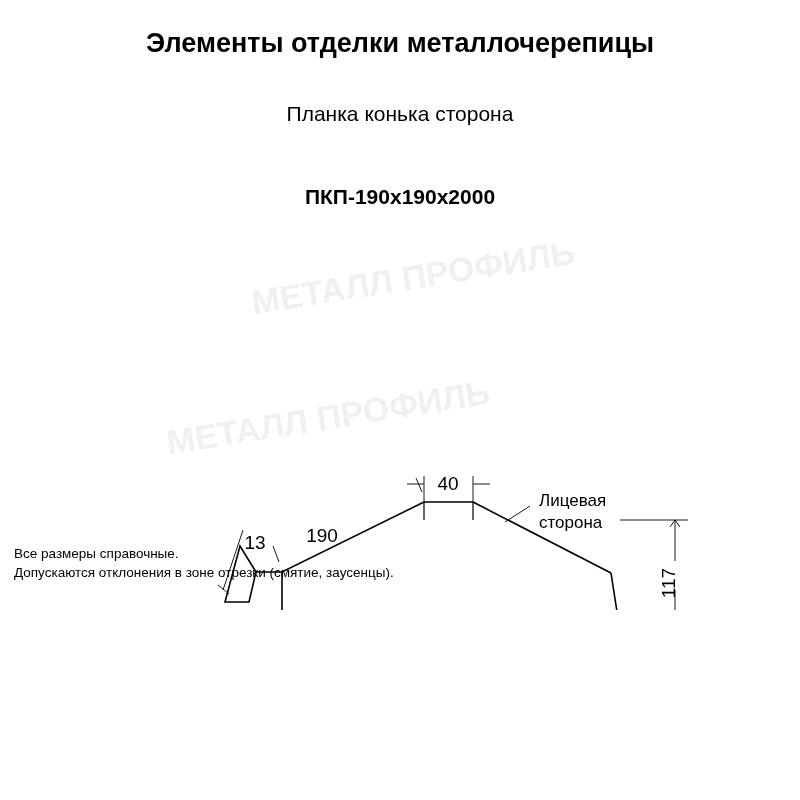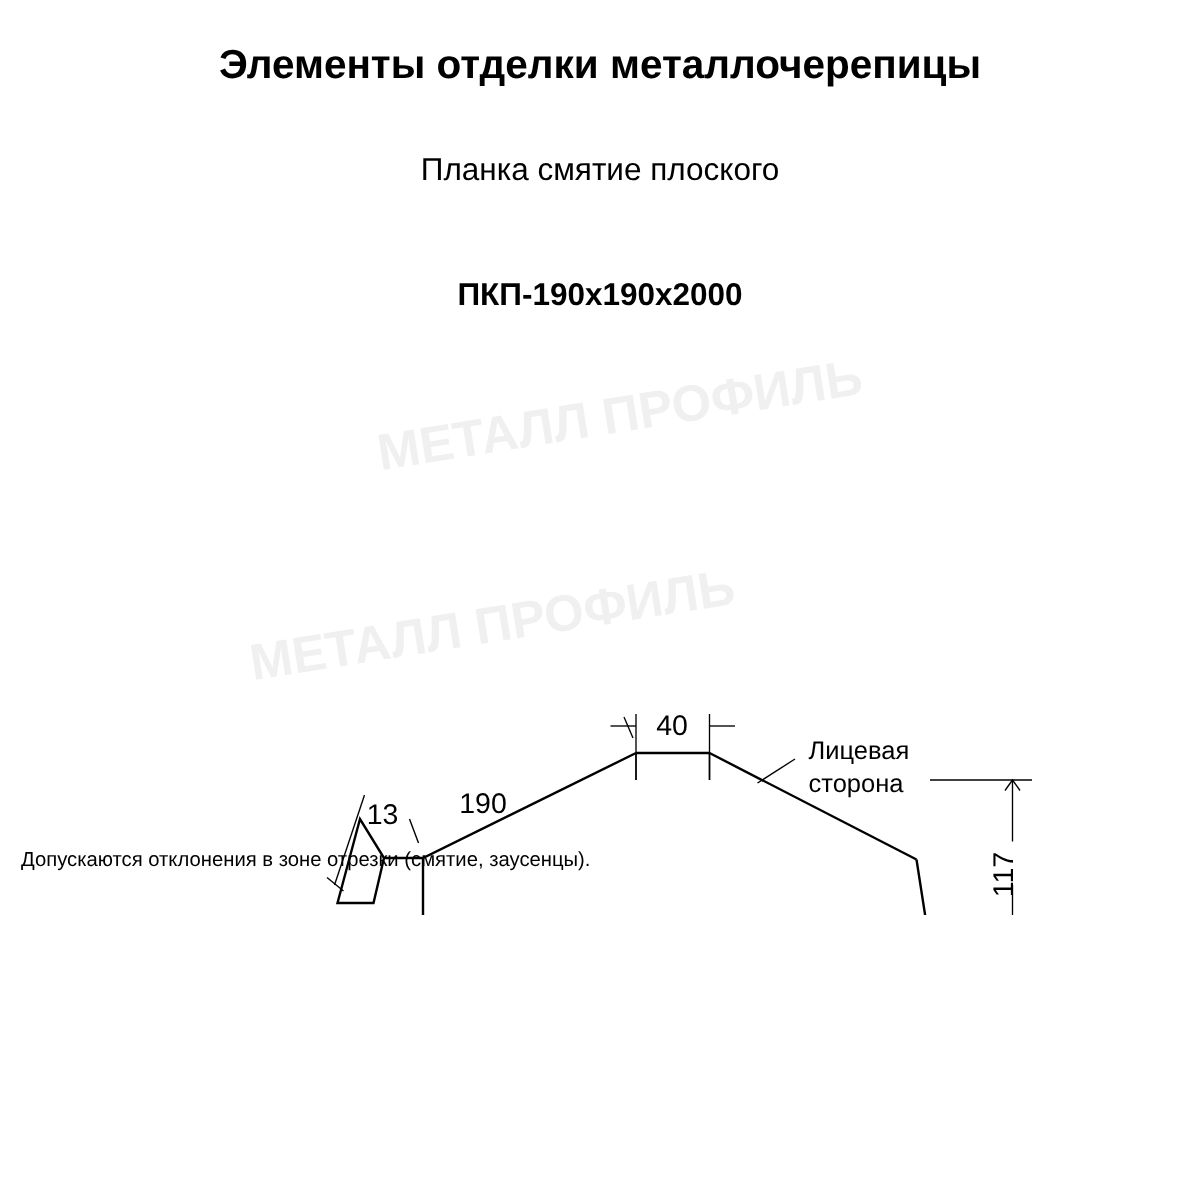--- a/index.html
+++ b/index.html
@@ -91,21 +91,21 @@
     font-family: "Liberation Sans", sans-serif;
     fill: #000;
   }
 </style>
 </head>
 <body>
 
 <div class="page">
 
   <div class="title">Элементы отделки металлочерепицы</div>
-  <div class="subtitle">Планка смятие плоского</div>
+  <div class="subtitle">Планка конька сторона</div>
   <div class="model">ПКП-190х190х2000</div>
 
   <div class="wm wm1">МЕТАЛЛ ПРОФИЛЬ</div>
   <div class="wm wm2">МЕТАЛЛ ПРОФИЛЬ</div>
 
   <div class="drawing">
     <svg width="800" height="420" viewBox="0 0 800 420" xmlns="http://www.w3.org/2000/svg">
 
       <g fill="none" stroke="#000" stroke-width="1.6" stroke-linejoin="miter">
 
@@ -170,16 +170,17 @@
         <path d="M 438 507 L 577 507"></path>
         <path d="M 246 502 L 239 507 L 246 512"></path>
         <path d="M 570 502 L 577 507 L 570 512"></path>
       </g>
       <text x="404" y="514" font-size="21" text-anchor="middle">393</text>
 
     </svg>
   </div>
 
   <div class="footer">
+    <div>Все размеры справочные.</div>
     <div>Допускаются отклонения в зоне отрезки (смятие, заусенцы).</div>
   </div>
 
 </div>
 
 </body></html>

